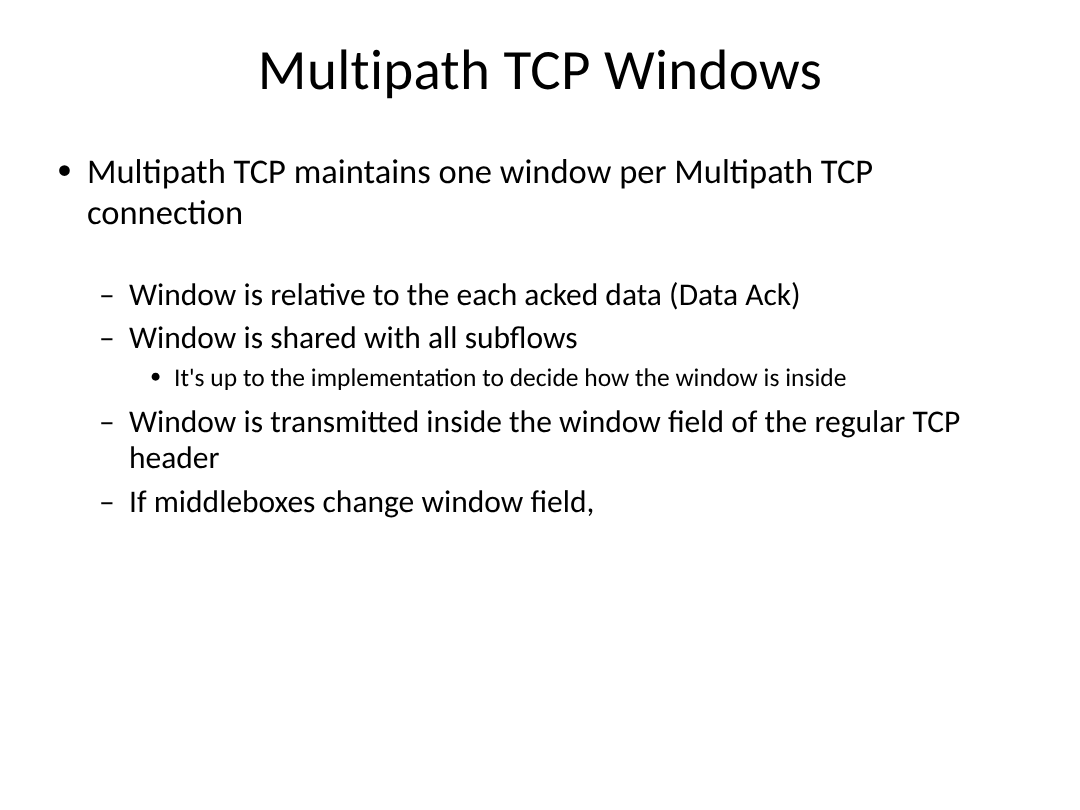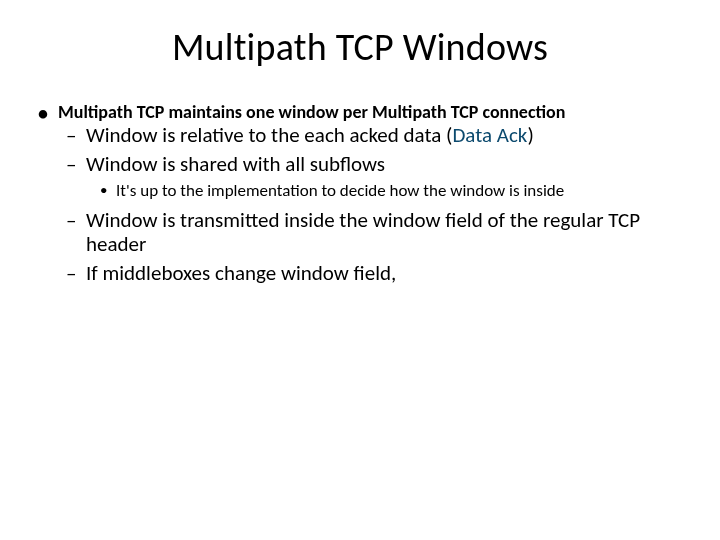--- a/index.html
+++ b/index.html
@@ -24,23 +24,23 @@
     margin: 6px 0 32px 0;
     letter-spacing: 0.2px;
   }
   ul { margin: 0; padding: 0; list-style: none; }
   li { margin: 0; padding: 0; }
 
   
   .l1 > li {
     position: relative;
     padding-left: 28px;
-    font-size: 18px;
+    font-size: 23px;
     line-height: 1.18;
-    font-weight: bold;
+    margin-bottom: 28px;
   }
   .l1 > li::before {
     content: "•";
     position: absolute;
     left: 8px;
     top: 0;
     font-size: 20px;
   }
 
   
@@ -72,21 +72,21 @@
   }
   .l3 > li::before {
     content: "•";
     position: absolute;
     left: 70px;
     top: 0;
     font-size: 15px;
   }
   .l3.after { margin-bottom: 6px; }
 
-  .red { color: #0c4a6e; }
+  .red { color: #000000; }
 </style>
 </head>
 <body>
 
 <div class="slide">
   <div class="title">Multipath TCP Windows</div>
 
   <ul class="l1">
     <li>
       <span>Multipath TCP maintains one window per Multipath TCP connection</span>

